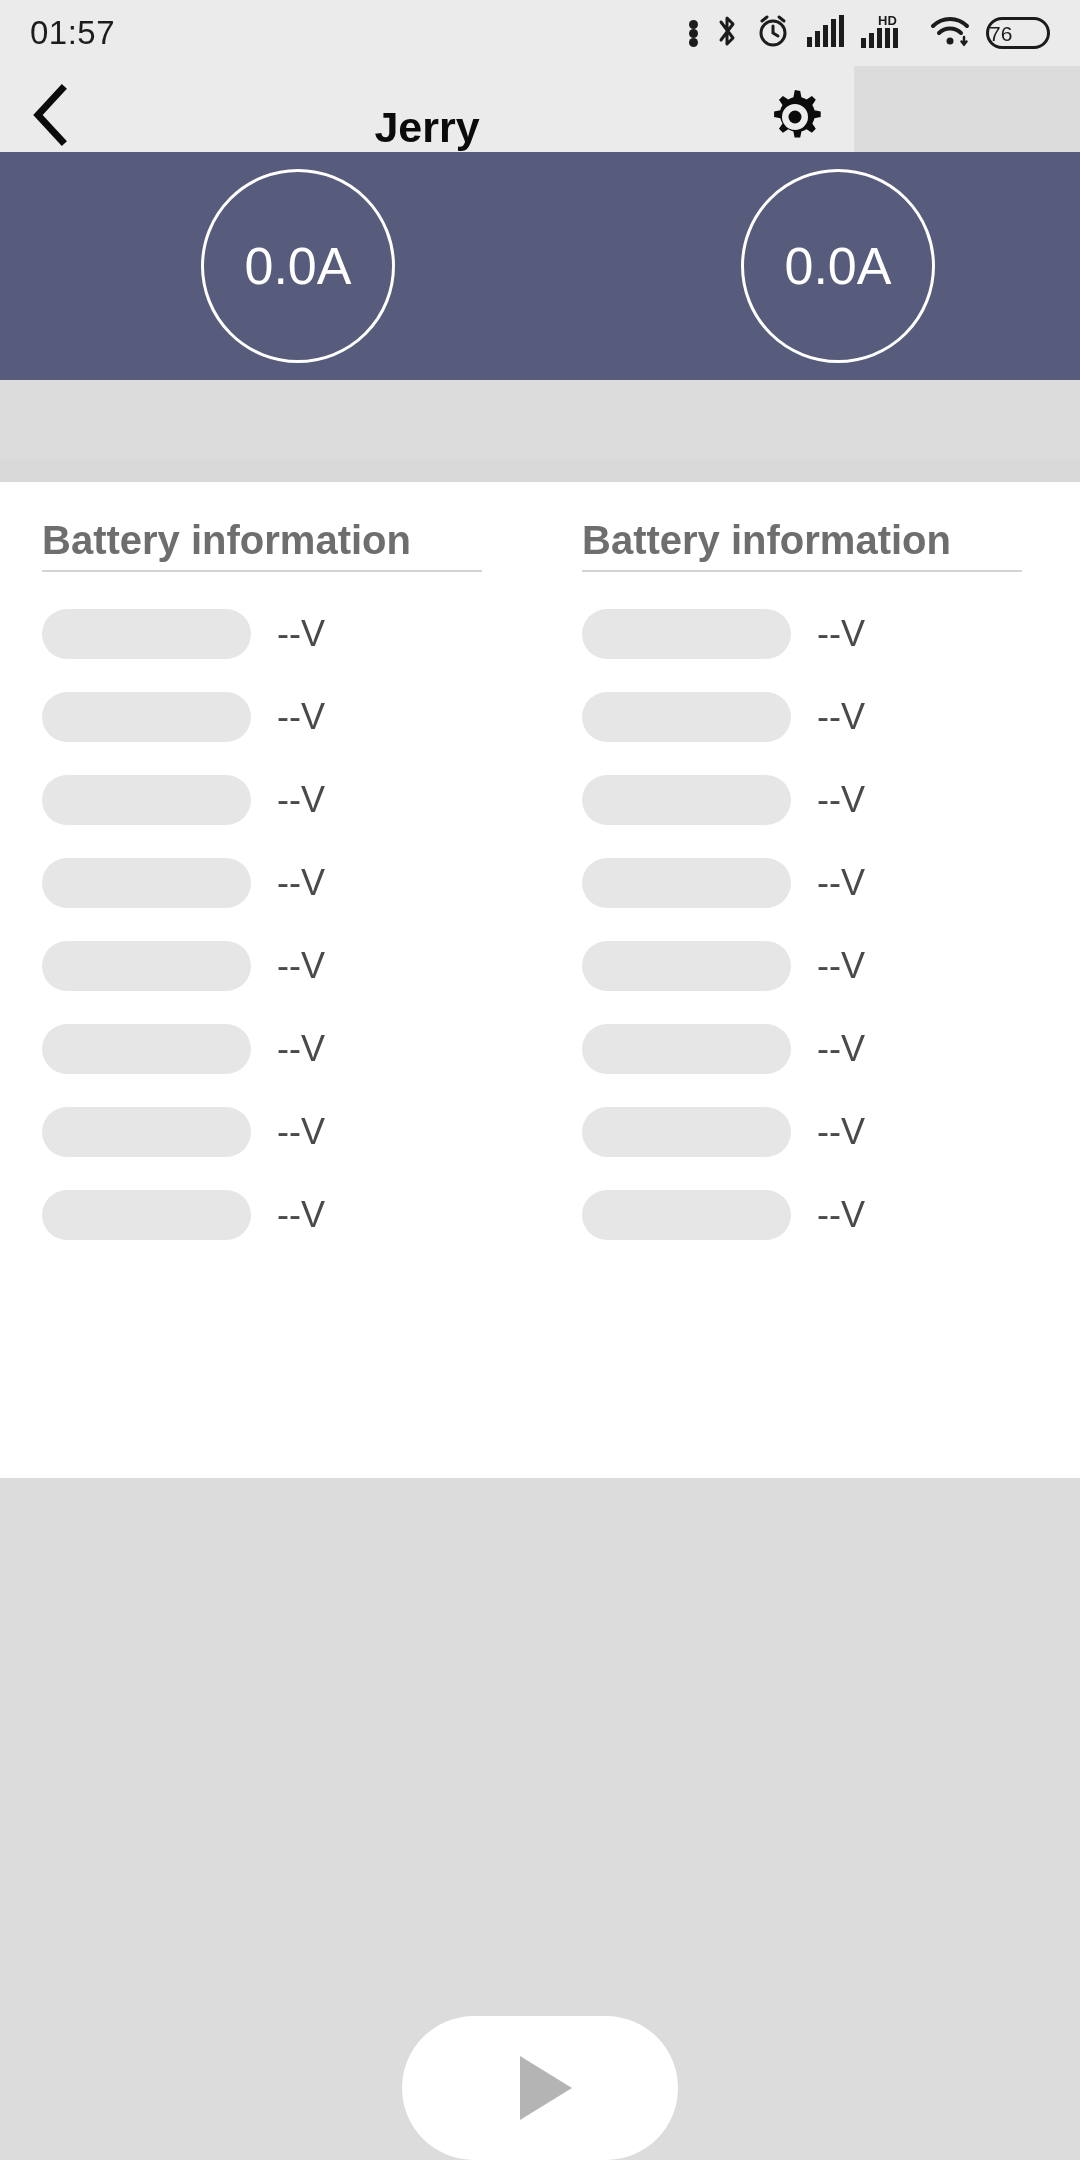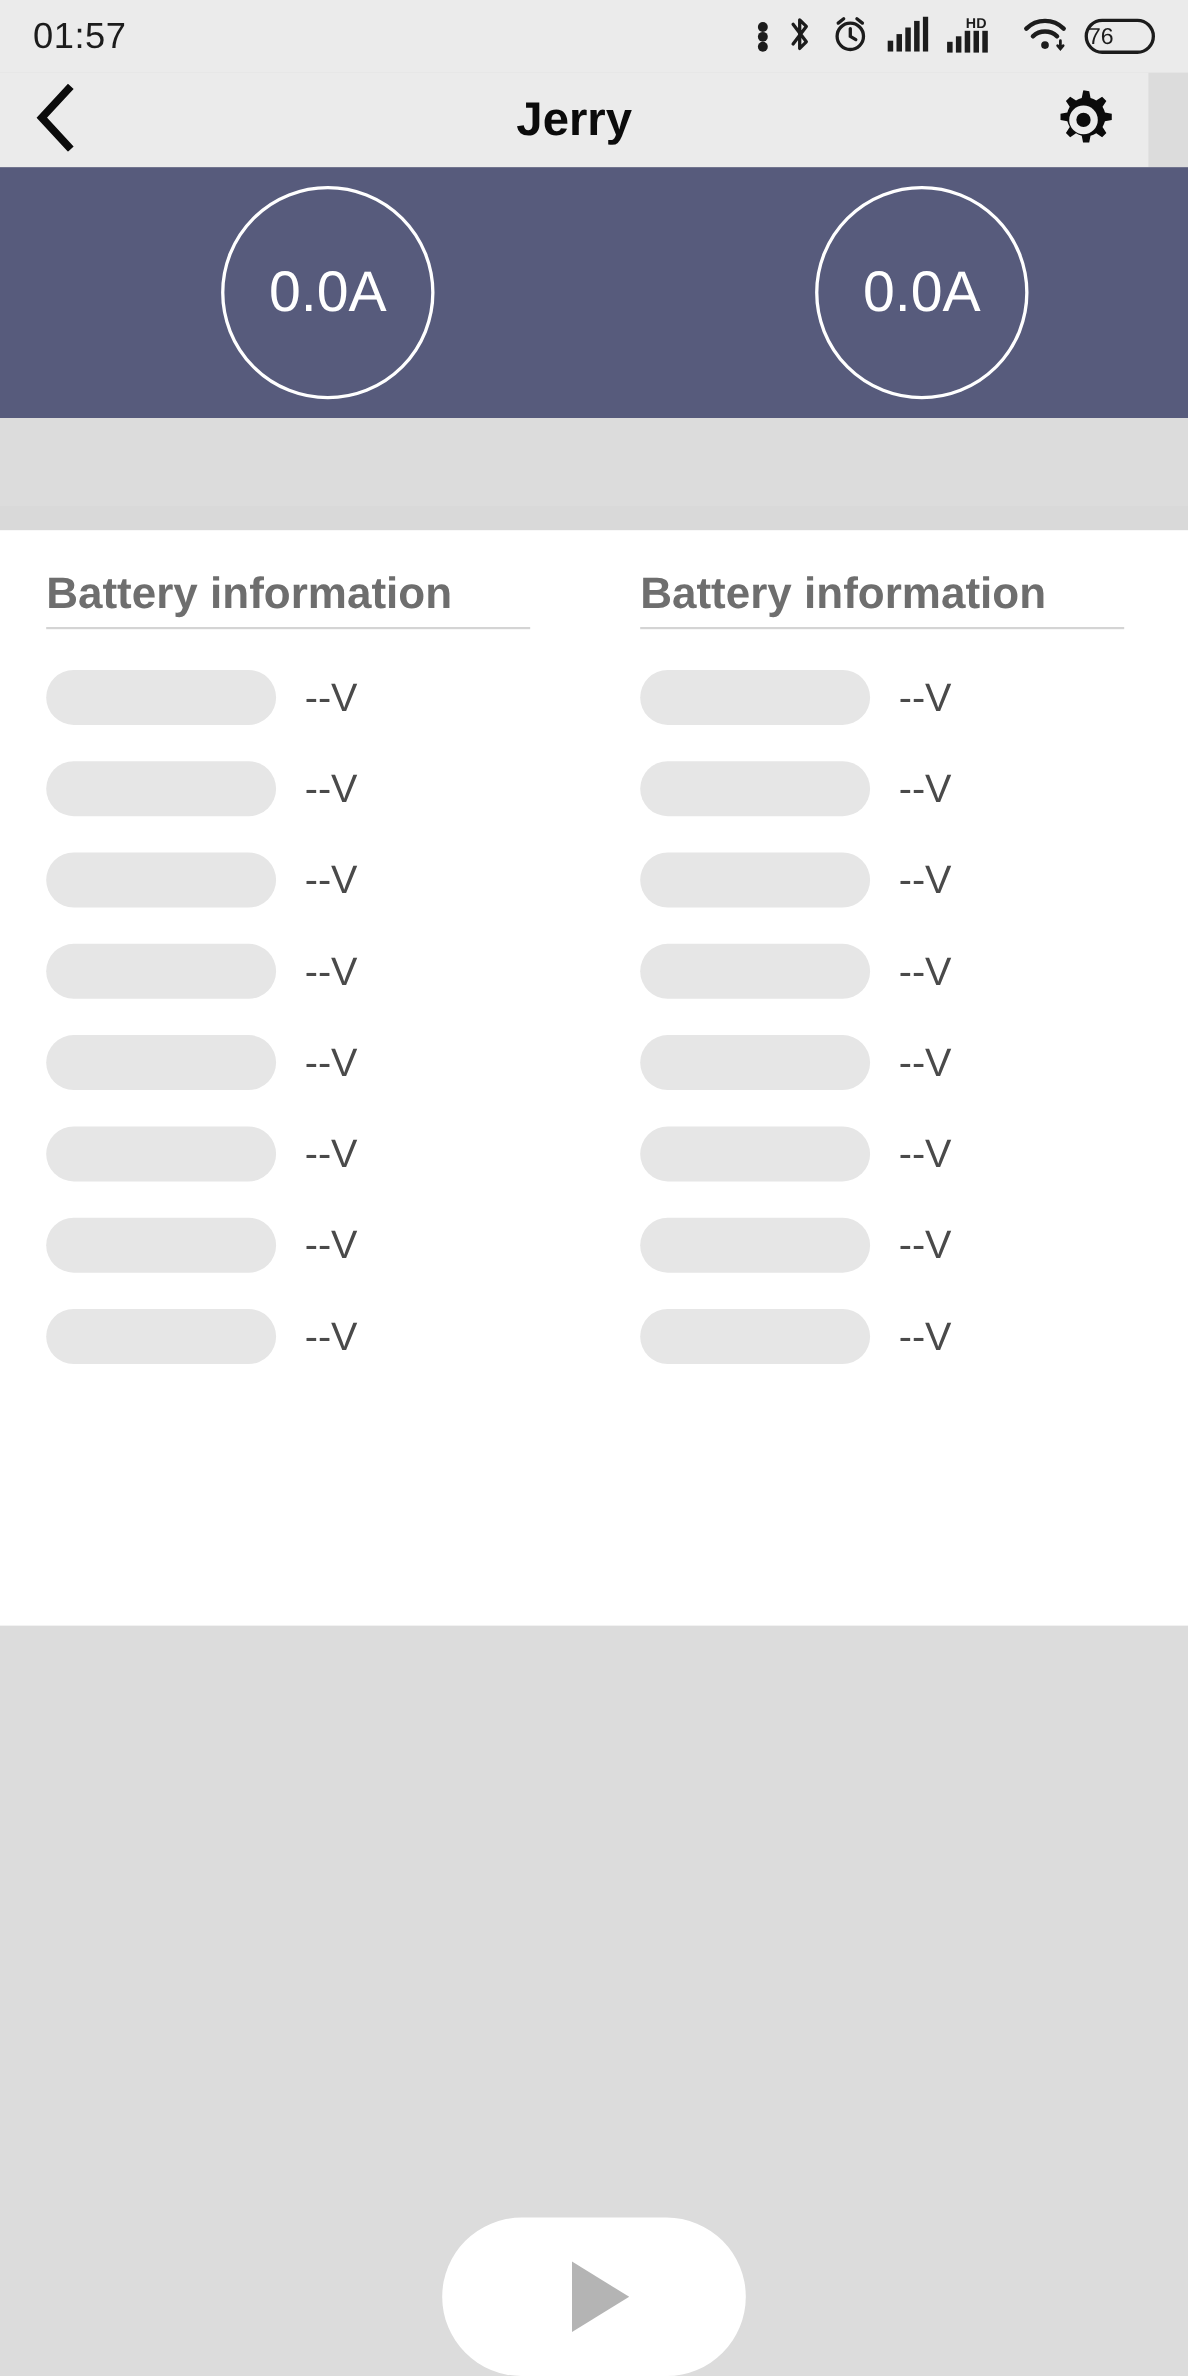--- a/index.html
+++ b/index.html
@@ -65,25 +65,25 @@
     font-size: 21px;
     color: #1c1c1c;
     line-height: 1;
     font-weight: 500;
   }
 
   
   .app-bar {
     position: absolute;
     top: 66px; left: 0;
-    width: 1044px;
+    width: 854px;
     height: 86px;
     background: #ebebeb;
     display: flex;
-    align-items: center;
+    align-items: flex-end;
     box-sizing: border-box;
     padding: 0 28px;
   }
   .back-btn {
     width: 70px;
     height: 70px;
     display: flex;
     align-items: center;
     justify-content: flex-start;
     cursor: pointer;

